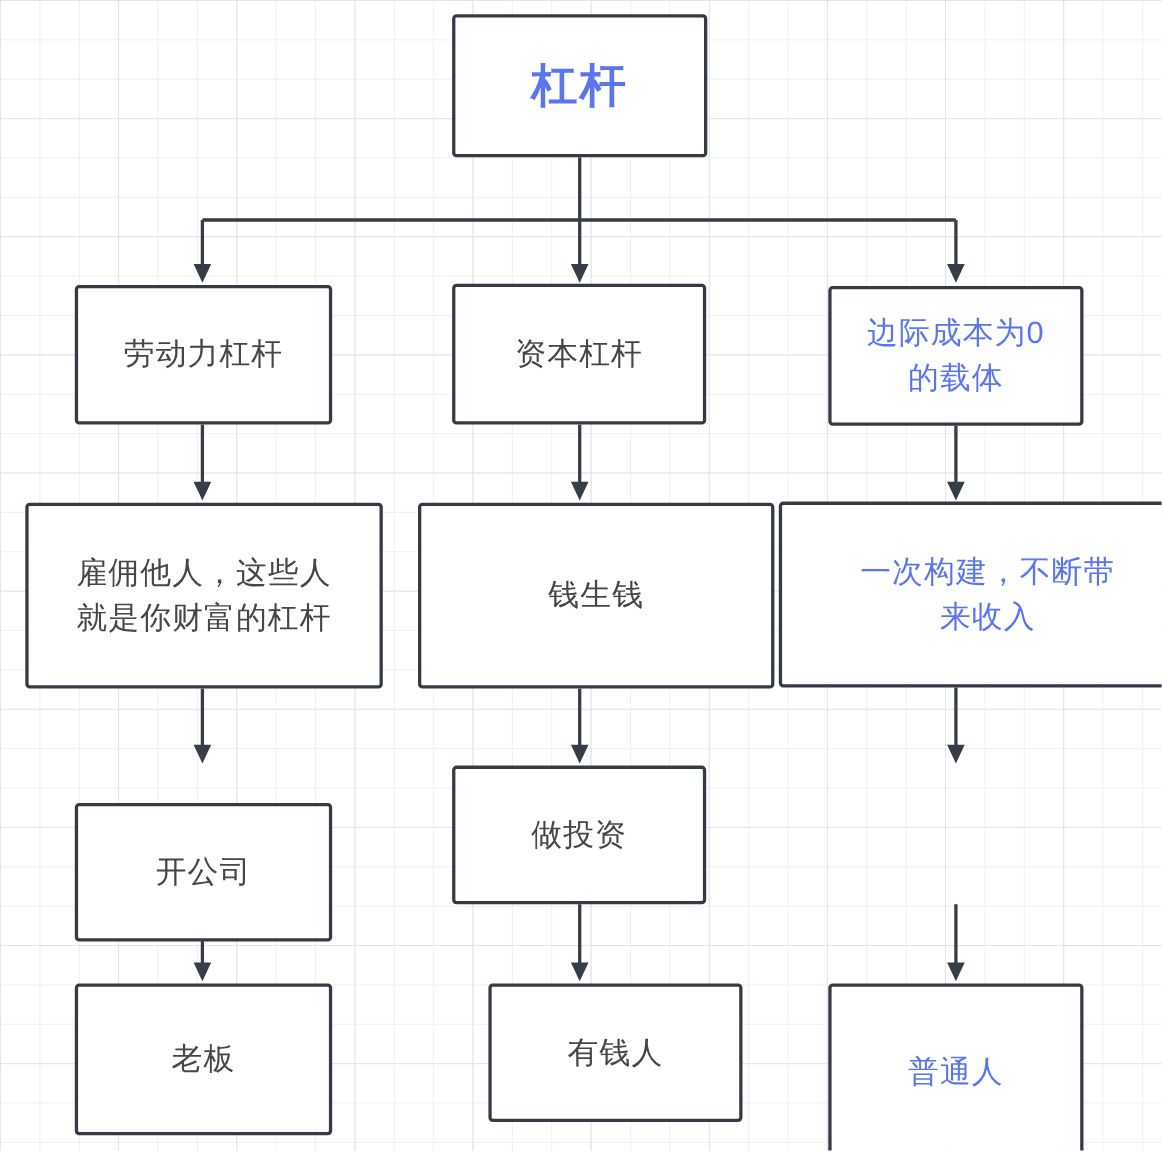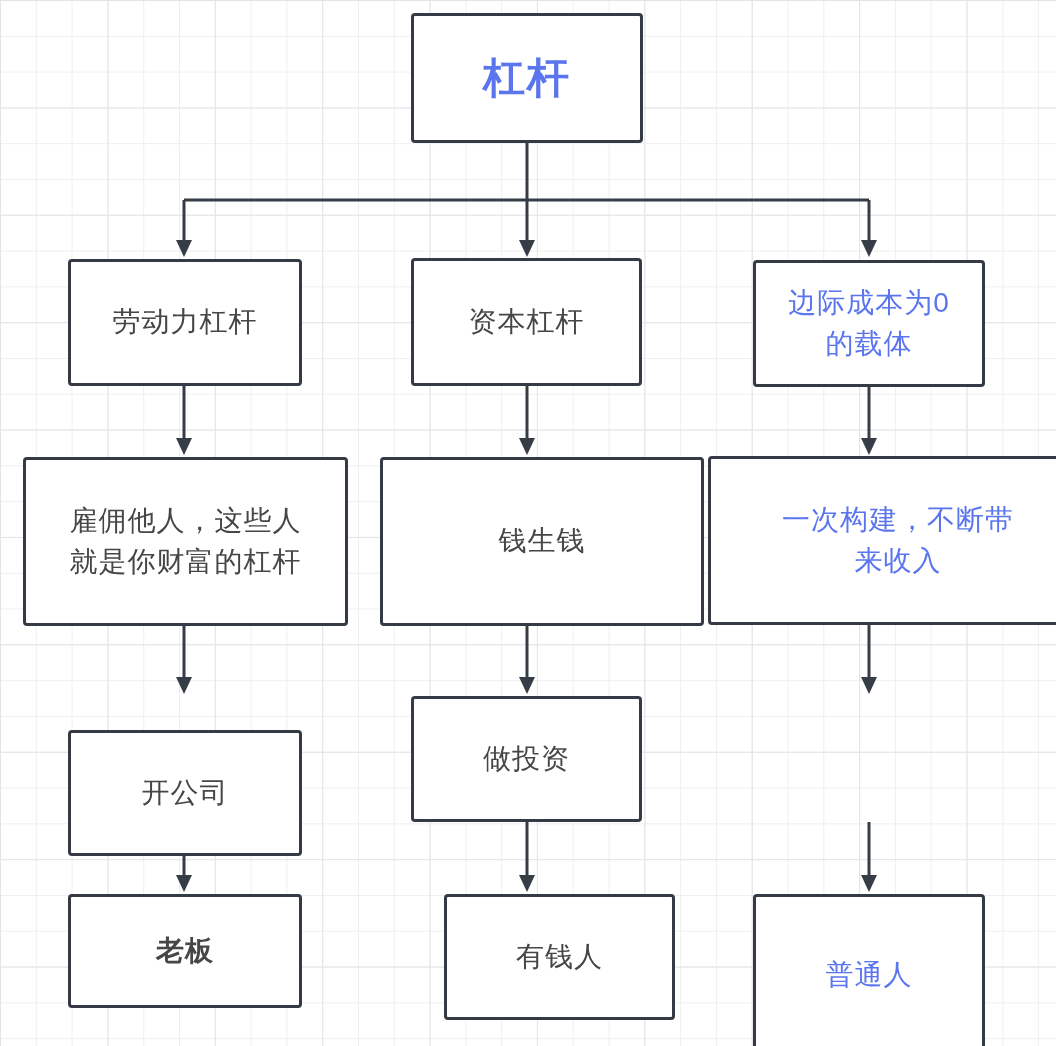--- a/index.html
+++ b/index.html
@@ -52,21 +52,21 @@
   .n-labor    { left: 68px;  top: 259px; width: 234px; height: 127px; }
   .n-capital  { left: 411px; top: 258px; width: 231px; height: 128px; }
   .n-media    { left: 753px; top: 260px; width: 232px; height: 127px; }
   .n-hire     { left: 23px;  top: 457px; width: 325px; height: 169px; }
   .n-money    { left: 364px; top: 457px; width: 324px; height: 169px; margin-left: 16px; }
   .n-build    { left: 708px; top: 456px; width: 380px; height: 169px; }
   .n-company  { left: 68px;  top: 696px; width: 234px; height: 126px; margin-top: 34px; }
   .n-invest   { left: 411px; top: 696px; width: 231px; height: 126px; }
   .n-software { left: 753px; top: 696px; width: 232px; height: 126px; }
   .n-software .node-label { font-size: 30px; }
-  .n-boss     { left: 68px;  top: 894px; width: 234px; height: 114px; font-weight: bold; }
+  .n-boss     { left: 68px;  top: 894px; width: 234px; height: 138px; }
   .n-rich     { left: 411px; top: 894px; width: 231px; height: 126px; margin-left: 33px; }
   .n-ordinary { left: 753px; top: 894px; width: 232px; height: 162px; }
 </style>
 </head>
 <body>
 
 <div class="canvas">
 
   <svg class="edges" viewBox="0 0 1056 1046" xmlns="http://www.w3.org/2000/svg">
     <g stroke="#363d46" stroke-width="3" fill="none">

